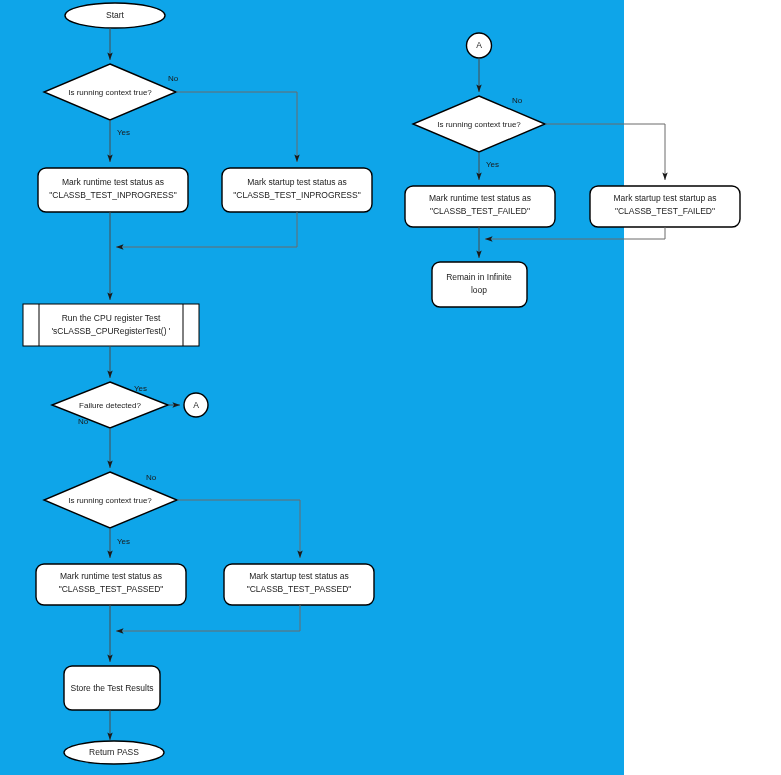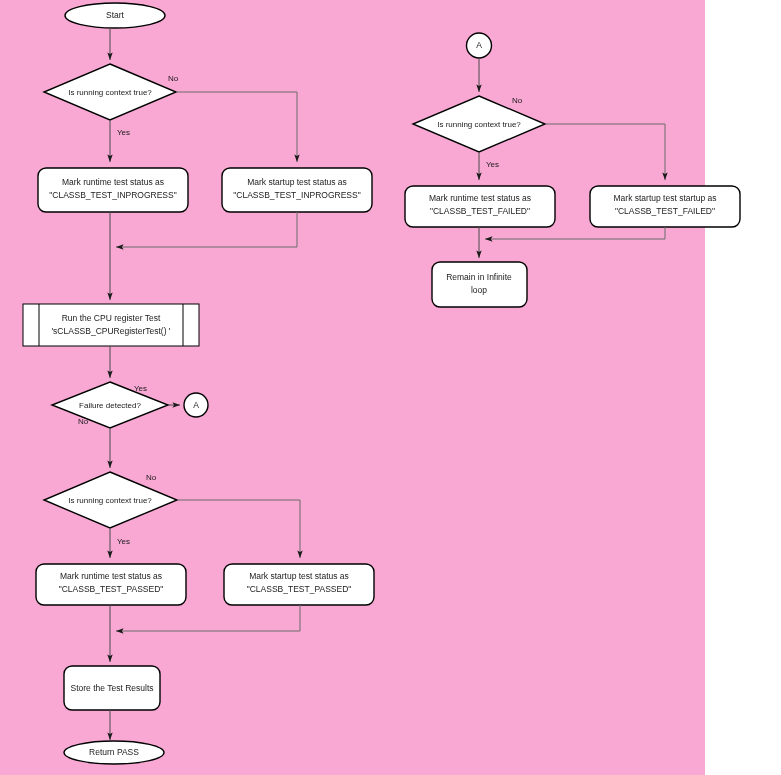--- a/index.html
+++ b/index.html
@@ -8,23 +8,23 @@
     background: #ffffff;
   }
   body {
     width: 781px;
     height: 775px;
     font-family: "Liberation Sans", sans-serif;
     overflow: hidden;
   }
   #flow-root {
     position: relative;
-    width: 705px;
+    width: 624px;
     height: 775px;
-    background: #f9a8d4;
+    background: #0ea5e9;
   }
   svg#flow-svg {
     display: block;
     width: 781px;
     height: 775px;
   }
   .shape-outline {
     fill: #ffffff;
     stroke: #000000;
     stroke-width: 1.4;

